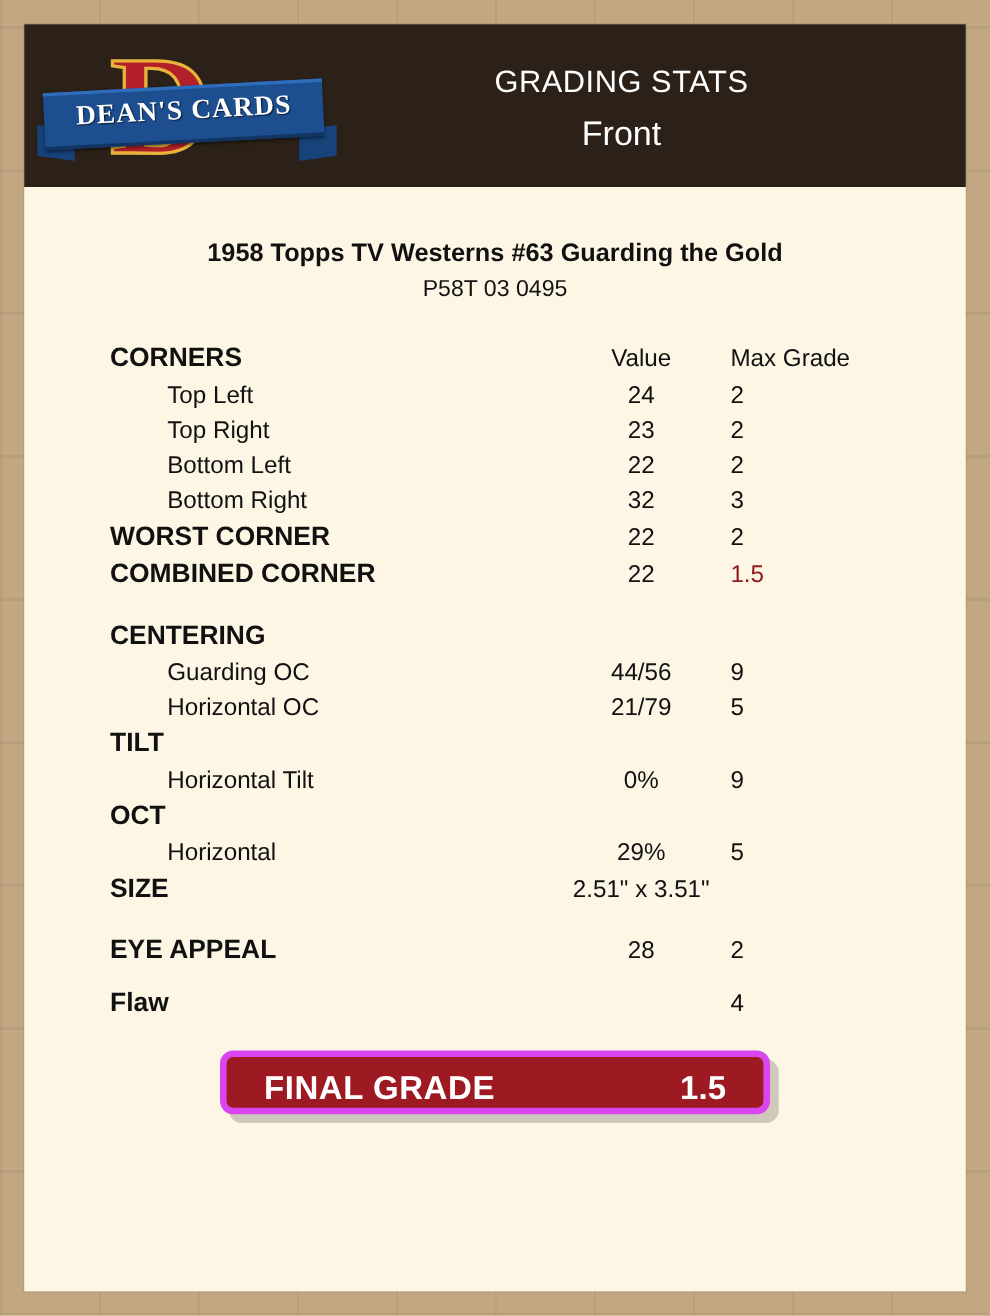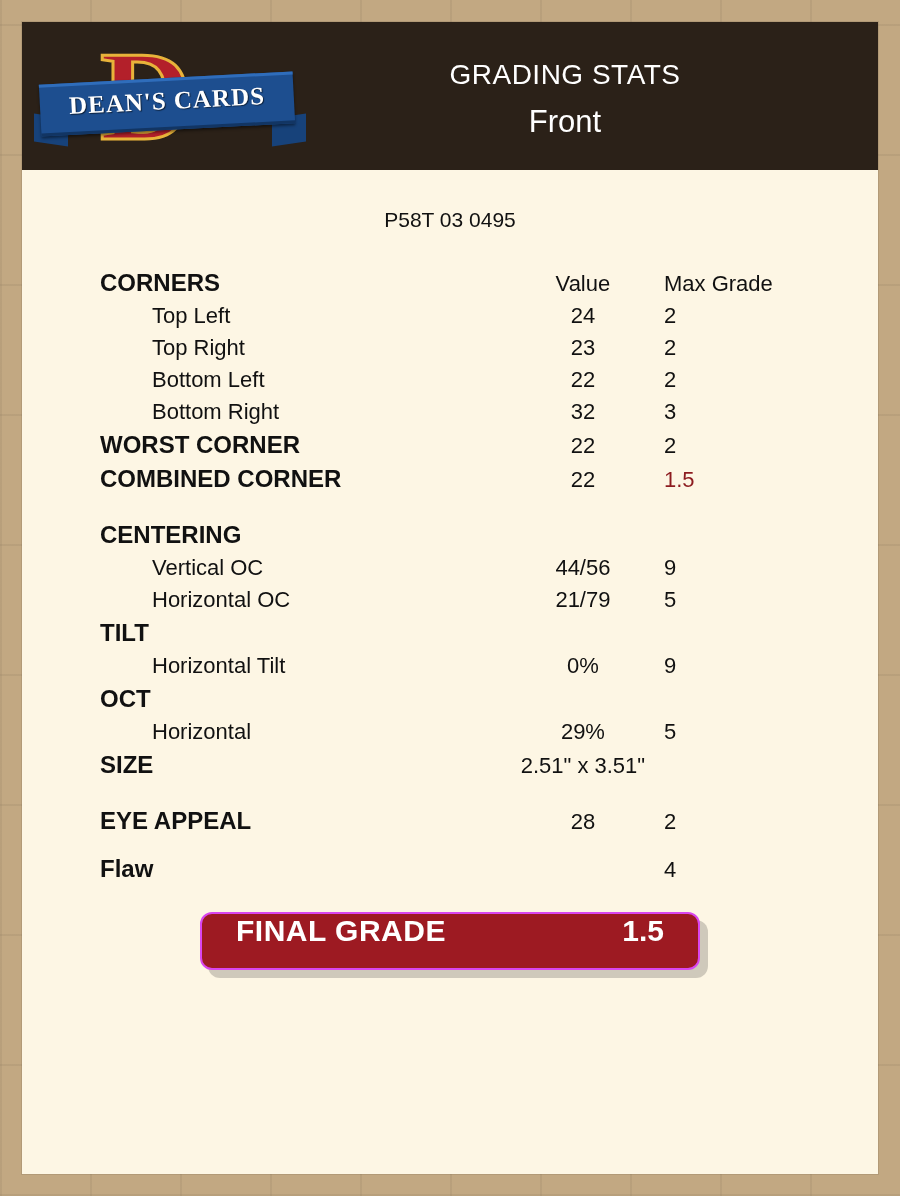--- a/index.html
+++ b/index.html
@@ -164,24 +164,24 @@
     height: 58px;
     border-radius: 12px;
     background: rgba(0,0,0,0.18);
   }
   .final-bar {
     position: relative;
     width: 500px;
     height: 58px;
     border-radius: 12px;
     background: #9d1a22;
-    border: 2px solid #d946ef;
+    border: 6px solid #d946ef;
     box-sizing: border-box;
     display: flex;
-    align-items: flex-start;
+    align-items: flex-end;
     justify-content: space-between;
     padding: 0 34px;
     color: #ffffff;
   }
   .final-label {
     font-size: 30px;
     font-weight: bold;
     letter-spacing: 0.5px;
   }
   .final-value {
@@ -204,20 +204,21 @@
       <div class="logo-banner"></div>
       <div class="logo-banner-text">DEAN'S CARDS</div>
     </div>
     <div class="header-titles">
       <div class="header-title">GRADING STATS</div>
       <div class="header-subtitle">Front</div>
     </div>
   </div>
 
   <div class="body-area">
+    <div class="card-title">1958 Topps TV Westerns #63  Guarding the Gold</div>
     <div class="card-id">P58T 03 0495</div>
 
     <table class="stats">
       <tbody>
         <tr class="row-head">
           <td class="col-label">CORNERS</td>
           <td class="col-value">Value</td>
           <td class="col-max">Max Grade</td>
         </tr>
         <tr>
@@ -256,21 +257,21 @@
             <td></td>
             <td></td>
           </tr>
 
         <tr class="row-head">
           <td class="col-label">CENTERING</td>
           <td class="col-value"></td>
           <td class="col-max"></td>
         </tr>
         <tr>
-          <td class="col-label indent">Vertical OC</td>
+          <td class="col-label indent">Guarding OC</td>
           <td class="col-value">44/56</td>
           <td class="col-max">9</td>
         </tr>
         <tr>
           <td class="col-label indent">Horizontal OC</td>
           <td class="col-value">21/79</td>
           <td class="col-max">5</td>
         </tr>
 
         <tr class="row-head">

